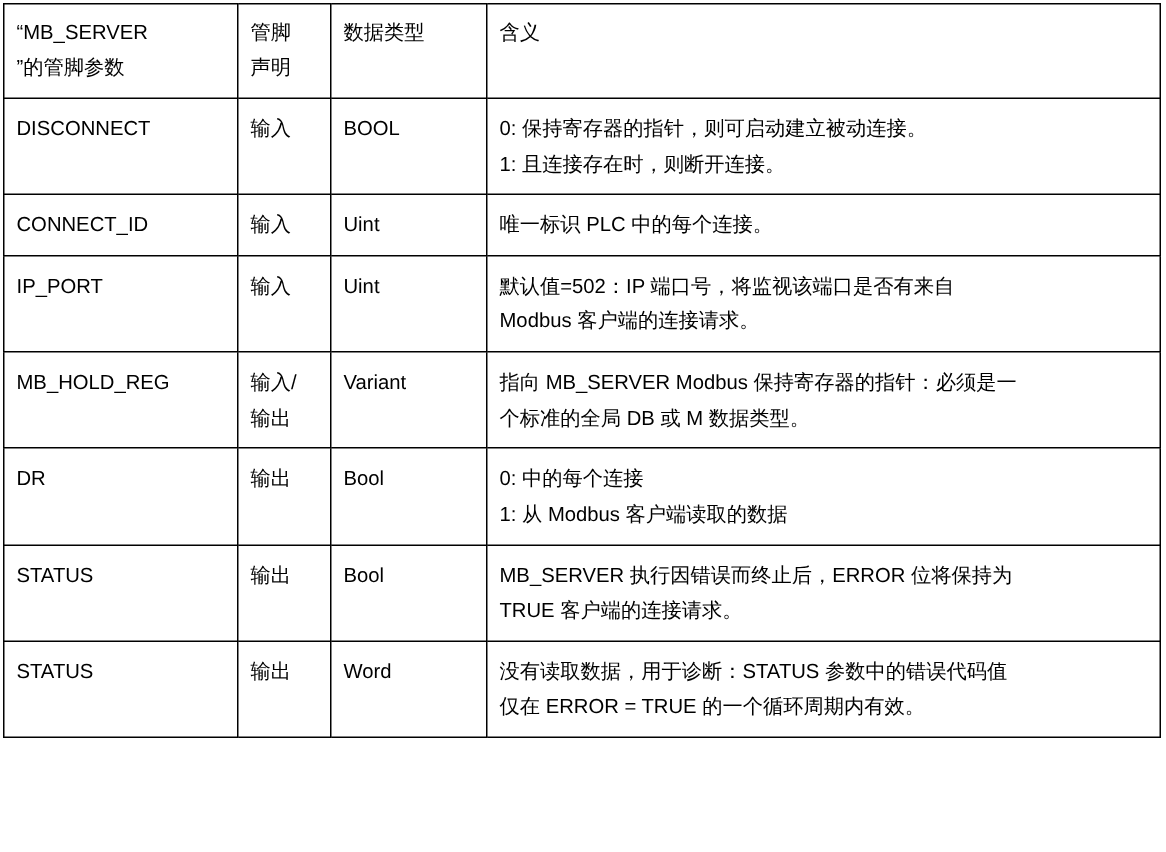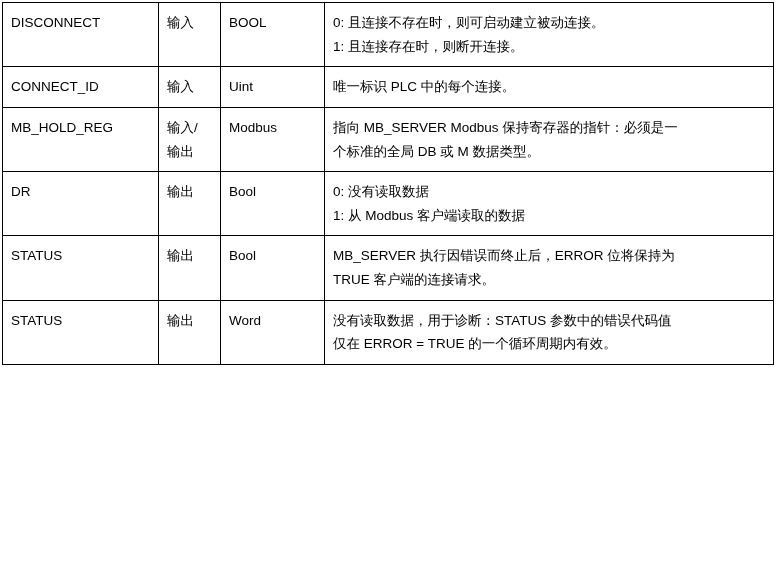--- a/index.html
+++ b/index.html
@@ -69,83 +69,114 @@
 <div class="page">
 
   <table class="param-table">
     <colgroup>
       <col class="c0">
       <col class="c1">
       <col class="c2">
       <col class="c3">
     </colgroup>
     <tbody>
+      <tr class="hdr">
+        <td class="col-name">
+          <span class="cellline">“MB_SERVER</span>
+          <span class="cellline">”的管脚参数</span>
+        </td>
+        <td class="col-decl">
+          <span class="cellline">管脚</span>
+          <span class="cellline">声明</span>
+        </td>
+        <td class="col-type">
+          <span class="cellline">数据类型</span>
+        </td>
+        <td class="col-meaning">
+          <span class="cellline">含义</span>
+        </td>
+      </tr>
 
       <tr>
         <td class="col-name vmid">
           <span class="cellline">DISCONNECT</span>
         </td>
         <td class="col-decl vmid">
           <span class="cellline">输入</span>
         </td>
         <td class="col-type vmid">
           <span class="cellline">BOOL</span>
         </td>
         <td class="col-meaning">
-          <span class="cellline">0: 且连接不存在时，则可启动建立被动连接。</span>
+          <span class="cellline">0: 保持寄存器的指针，则可启动建立被动连接。</span>
           <span class="cellline">1: 且连接存在时，则断开连接。</span>
         </td>
       </tr>
 
       <tr>
         <td class="col-name vmid">
           <span class="cellline">CONNECT_ID</span>
         </td>
         <td class="col-decl vmid">
           <span class="cellline">输入</span>
         </td>
         <td class="col-type vmid">
           <span class="cellline">Uint</span>
         </td>
         <td class="col-meaning vmid">
           <span class="cellline">唯一标识 PLC 中的每个连接。</span>
         </td>
       </tr>
 
+      <tr>
+        <td class="col-name vmid">
+          <span class="cellline">IP_PORT</span>
+        </td>
+        <td class="col-decl vmid">
+          <span class="cellline">输入</span>
+        </td>
+        <td class="col-type vmid">
+          <span class="cellline">Uint</span>
+        </td>
+        <td class="col-meaning">
+          <span class="cellline">默认值=502：IP 端口号，将监视该端口是否有来自</span>
+          <span class="cellline">Modbus 客户端的连接请求。</span>
+        </td>
+      </tr>
 
       <tr>
         <td class="col-name vmid">
           <span class="cellline">MB_HOLD_REG</span>
         </td>
         <td class="col-decl">
           <span class="cellline">输入/</span>
           <span class="cellline">输出</span>
         </td>
         <td class="col-type vmid">
-          <span class="cellline">Modbus</span>
+          <span class="cellline">Variant</span>
         </td>
         <td class="col-meaning">
           <span class="cellline">指向 MB_SERVER Modbus 保持寄存器的指针：必须是一</span>
           <span class="cellline">个标准的全局 DB 或 M 数据类型。</span>
         </td>
       </tr>
 
 
       <tr>
         <td class="col-name vmid">
           <span class="cellline">DR</span>
         </td>
         <td class="col-decl vmid">
           <span class="cellline">输出</span>
         </td>
         <td class="col-type vmid">
           <span class="cellline">Bool</span>
         </td>
         <td class="col-meaning">
-          <span class="cellline">0: 没有读取数据</span>
+          <span class="cellline">0: 中的每个连接</span>
           <span class="cellline">1: 从 Modbus 客户端读取的数据</span>
         </td>
       </tr>
 
       <tr>
         <td class="col-name vmid">
           <span class="cellline">STATUS</span>
         </td>
         <td class="col-decl vmid">
           <span class="cellline">输出</span>

